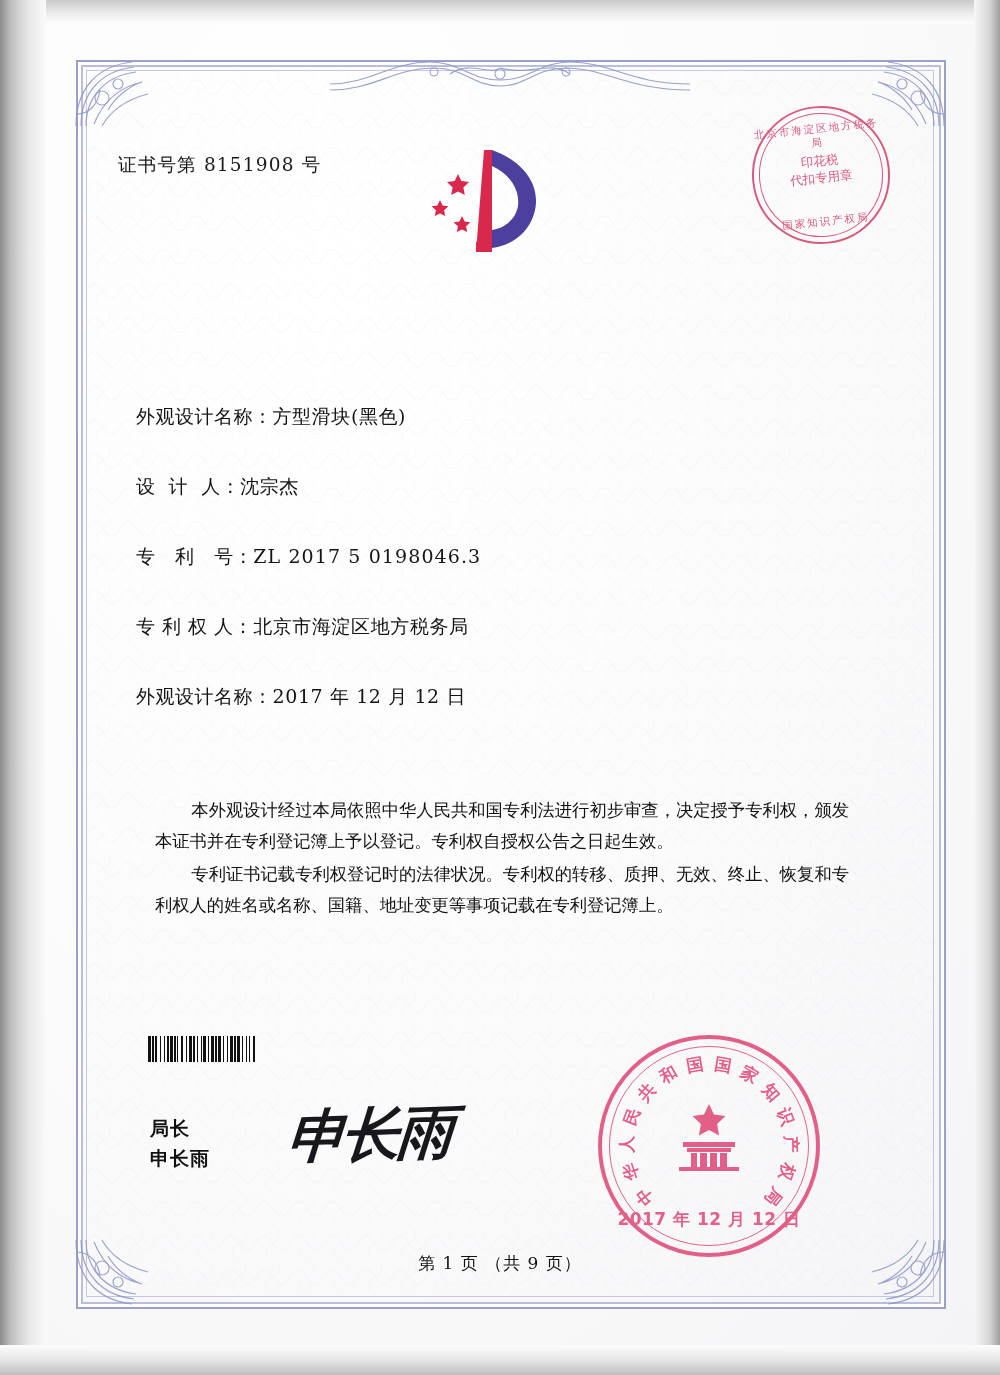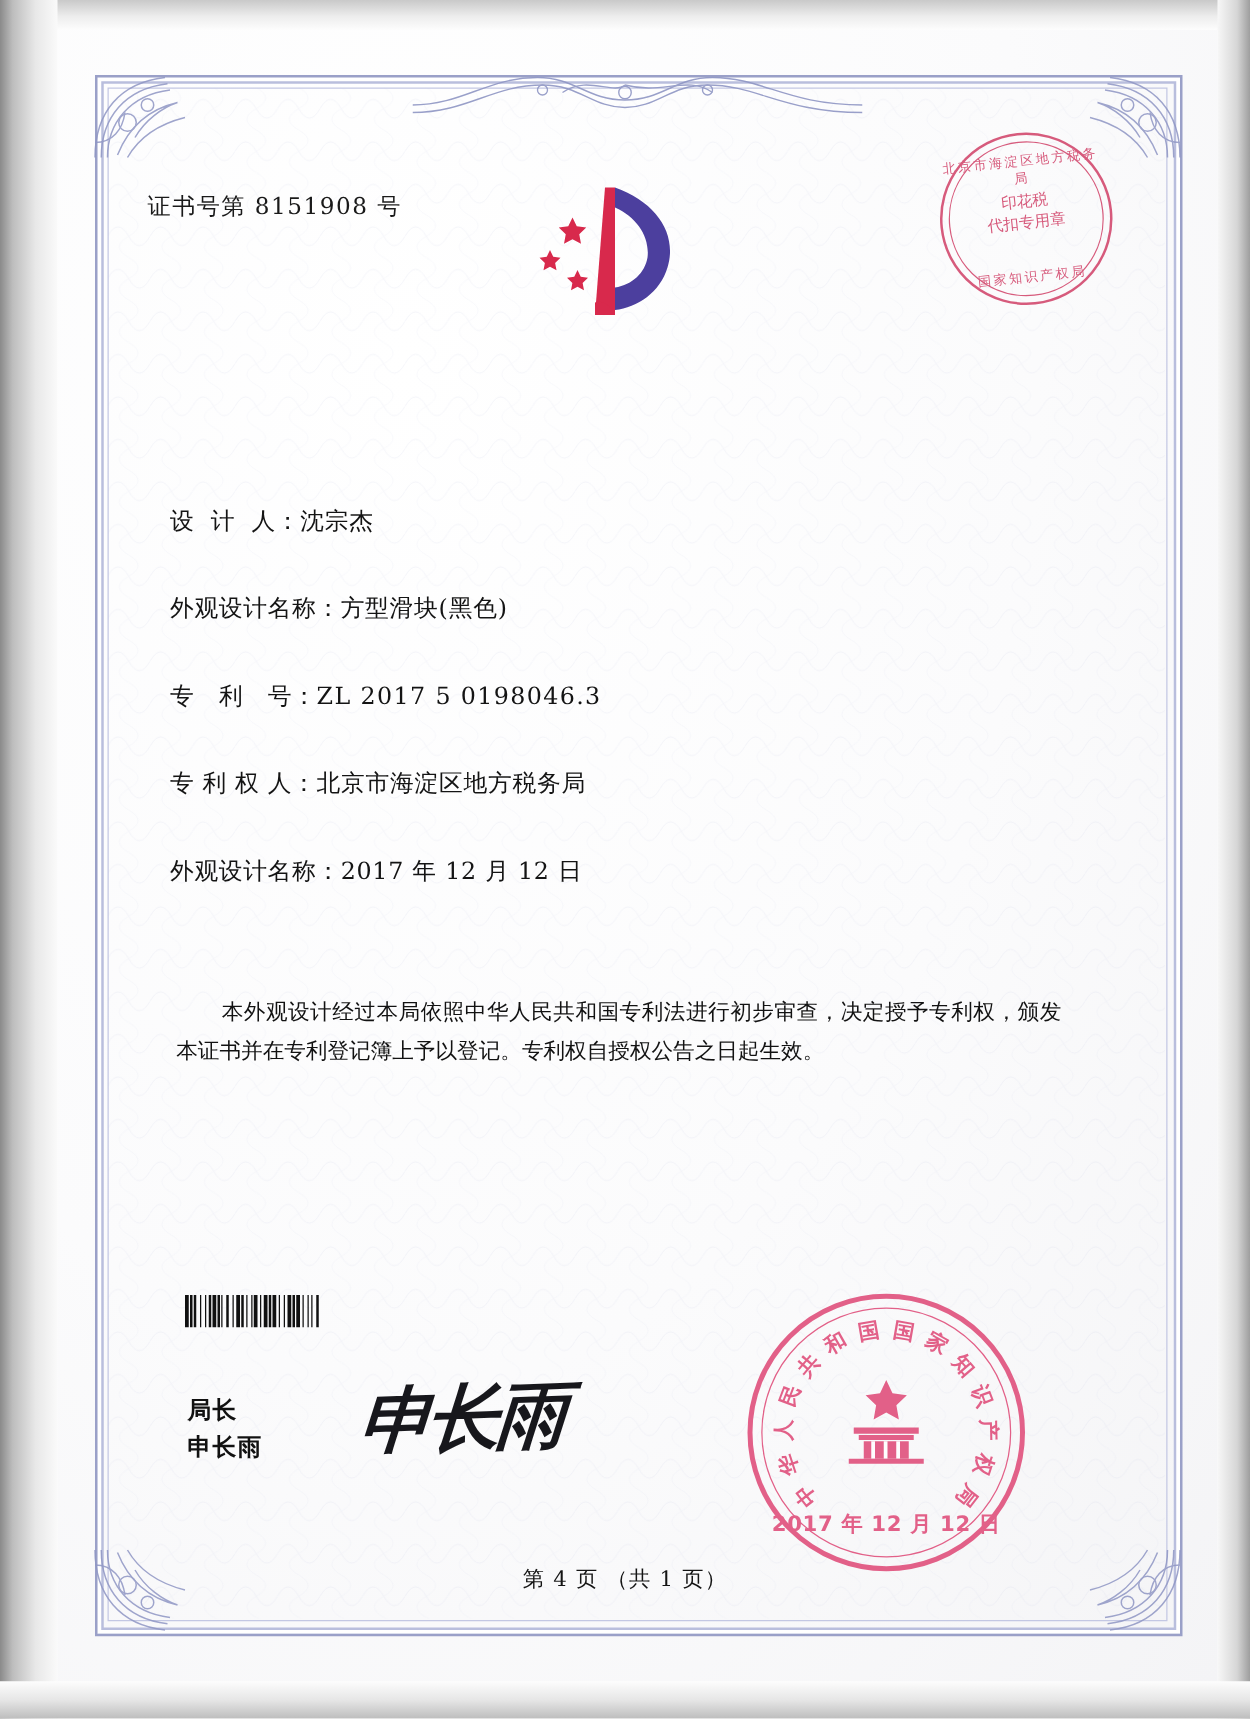--- a/index.html
+++ b/index.html
@@ -179,22 +179,23 @@
     position: absolute;
     left: 137px; top: 795px;
     width: 712px;
     font-family: "DejaVu Serif", serif;
     font-size: 17.3px;
     line-height: 31px;
     color: #121212;
     text-align: justify;
   }
   .paras p {
-    margin: 0 0 2px 4px;
+    margin: 0 0 2px 18px;
     text-indent: 2.1em;
+    font-family: Liberation Serif, serif;
   }
 
   
   .barcode {
     position: absolute;
     left: 148px; top: 1036px;
     width: 252px; height: 26px;
     display: flex;
     align-items: stretch;
     overflow: hidden;
@@ -401,43 +402,44 @@
         <path d="M40 30 l3.4 7 7.6 1 -5.6 5.4 1.4 7.6 -6.8 -3.6 -6.8 3.6 1.4 -7.6 -5.6 -5.4 7.6 -1z"></path>
         <path d="M22 56 l2.6 5.4 5.8 .8 -4.3 4.1 1.1 5.8 -5.2 -2.7 -5.2 2.7 1.1 -5.8 -4.3 -4.1 5.8 -.8z"></path>
         <path d="M44 72 l2.6 5.4 5.8 .8 -4.3 4.1 1.1 5.8 -5.2 -2.7 -5.2 2.7 1.1 -5.8 -4.3 -4.1 5.8 -.8z"></path>
       </g>
     </g>
   </svg>
 
 
   <div class="fields">
     <div class="field-row">
+      <span class="field-label">外观设计名称：</span>
+      <span class="field-value">方型滑块(黑色)</span>
+    </div>
+    <div class="field-row">
       <span class="field-label">设  计  人：</span>
       <span class="field-value">沈宗杰</span>
-    </div>
-    <div class="field-row">
-      <span class="field-label">外观设计名称：</span>
-      <span class="field-value">方型滑块(黑色)</span>
     </div>
     <div class="field-row">
       <span class="field-label">专   利   号：</span>
       <span class="field-value mono">ZL 2017 5 0198046.3</span>
     </div>
     <div class="field-row">
       <span class="field-label">专 利 权 人：</span>
       <span class="field-value">北京市海淀区地方税务局</span>
     </div>
     <div class="field-row">
       <span class="field-label">外观设计名称：</span>
       <span class="field-value">2017 年 12 月 12 日</span>
     </div>
   </div>
 
   <div class="paras">
     <p>本外观设计经过本局依照中华人民共和国专利法进行初步审查，决定授予专利权，颁发本证书并在专利登记簿上予以登记。专利权自授权公告之日起生效。</p>
+    <p>专利证书记载专利权登记时的法律状况。专利权的转移、质押、无效、终止、恢复和专利权人的姓名或名称、国籍、地址变更等事项记载在专利登记簿上。</p>
   </div>
 
   <div class="barcode">
       <i style="width: 3px;"></i>
       <i style="width: 1px; background: transparent;"></i>
       <i style="width: 2px;"></i>
       <i style="width: 1px; background: transparent;"></i>
       <i style="width: 2px;"></i>
       <i style="width: 3px; background: transparent;"></i>
       <i style="width: 1px;"></i>
@@ -526,15 +528,15 @@
         <rect x="30" y="51" width="36" height="14"></rect>
         <rect x="36" y="51" width="3" height="14" fill="#fff"></rect>
         <rect x="46" y="51" width="3" height="14" fill="#fff"></rect>
         <rect x="56" y="51" width="3" height="14" fill="#fff"></rect>
         <rect x="18" y="65" width="60" height="4"></rect>
       </g>
     </svg>
     <div class="seal-date">2017 年 12 月 12 日</div>
   </div>
 
-  <div class="footer">第 4 页 （共 1 页）</div>
+  <div class="footer">第 1 页 （共 9 页）</div>
 
 </div>
 
 </body></html>

